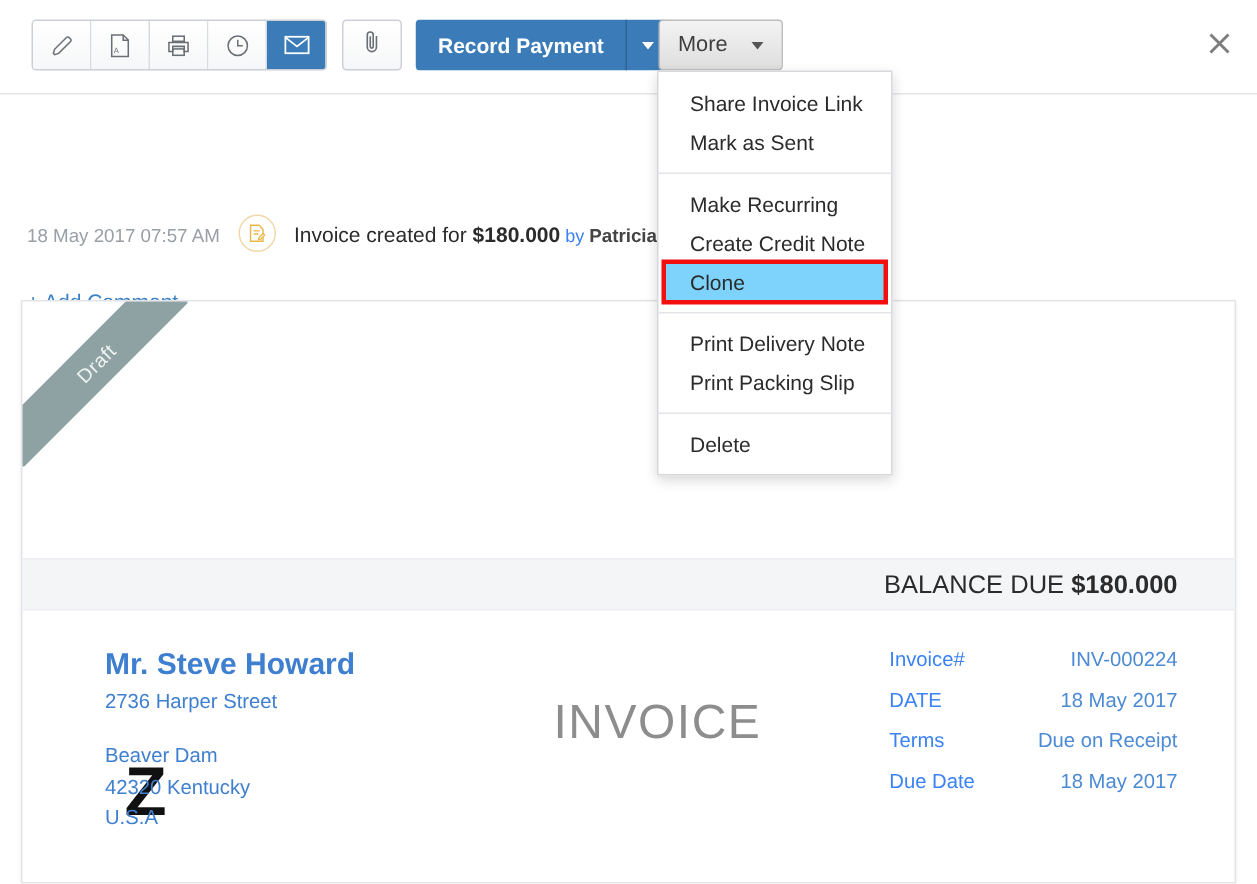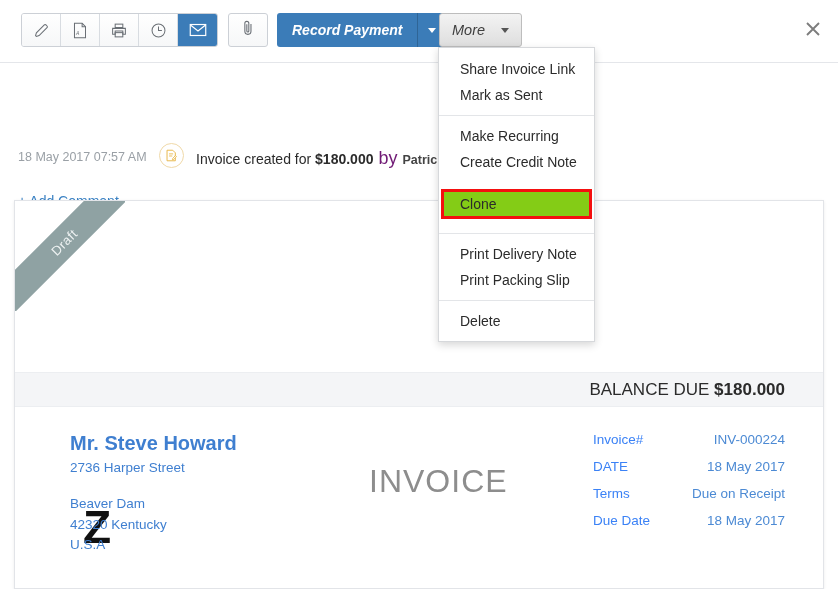--- a/index.html
+++ b/index.html
@@ -18,21 +18,20 @@
   }
 
   
   #toolbar {
     position: absolute;
     left: 0; top: 0;
     width: 838px;
     height: 62px;
     background: #ffffff;
     border-bottom: 1px solid #e4e6ea;
-    font-style: italic;
   }
   .icon-group {
     position: absolute;
     left: 21px; top: 13px;
     display: flex;
     border: 1px solid #ccd0d6;
     border-radius: 3px;
     overflow: hidden;
     background: #fcfcfc;
     height: 34px;
@@ -163,21 +162,21 @@
     box-sizing: border-box;
   }
   .hist-text {
     position: absolute;
     left: 196px; top: 86px;
     font-size: 14px;
     color: #2b2b2b;
     white-space: nowrap;
   }
   .hist-text .amt { font-weight: bold; }
-  .hist-text .by { color: #701a75; font-size: 18px; }
+  .hist-text .by { color: #3b82f6; font-size: 12px; }
   .hist-text .who { color: #444; font-weight: bold; font-size: 12.5px; }
 
   .add-comment {
     position: absolute;
     left: 18px; top: 131px;
     font-size: 14px;
     color: #3b82c4;
     cursor: pointer;
   }
 
@@ -315,23 +314,23 @@
   .menu-sep {
     height: 1px;
     background: #e3e5e8;
     margin: 7px 0 7px 0;
   }
   .menu-item.highlighted {
     outline: 3px solid #f40f0f;
     outline-offset: -1px;
     position: relative;
     z-index: 2;
-    margin: 16px 4px;
+    margin: 0 4px;
     padding-left: 17px;
-    background: #84cc16;
+    background: #7dd3fc;
   }
 </style>
 </head>
 <body>
 
 <div id="toolbar">
 
   <div class="icon-group">
     <div class="icon-btn">
       <span>

